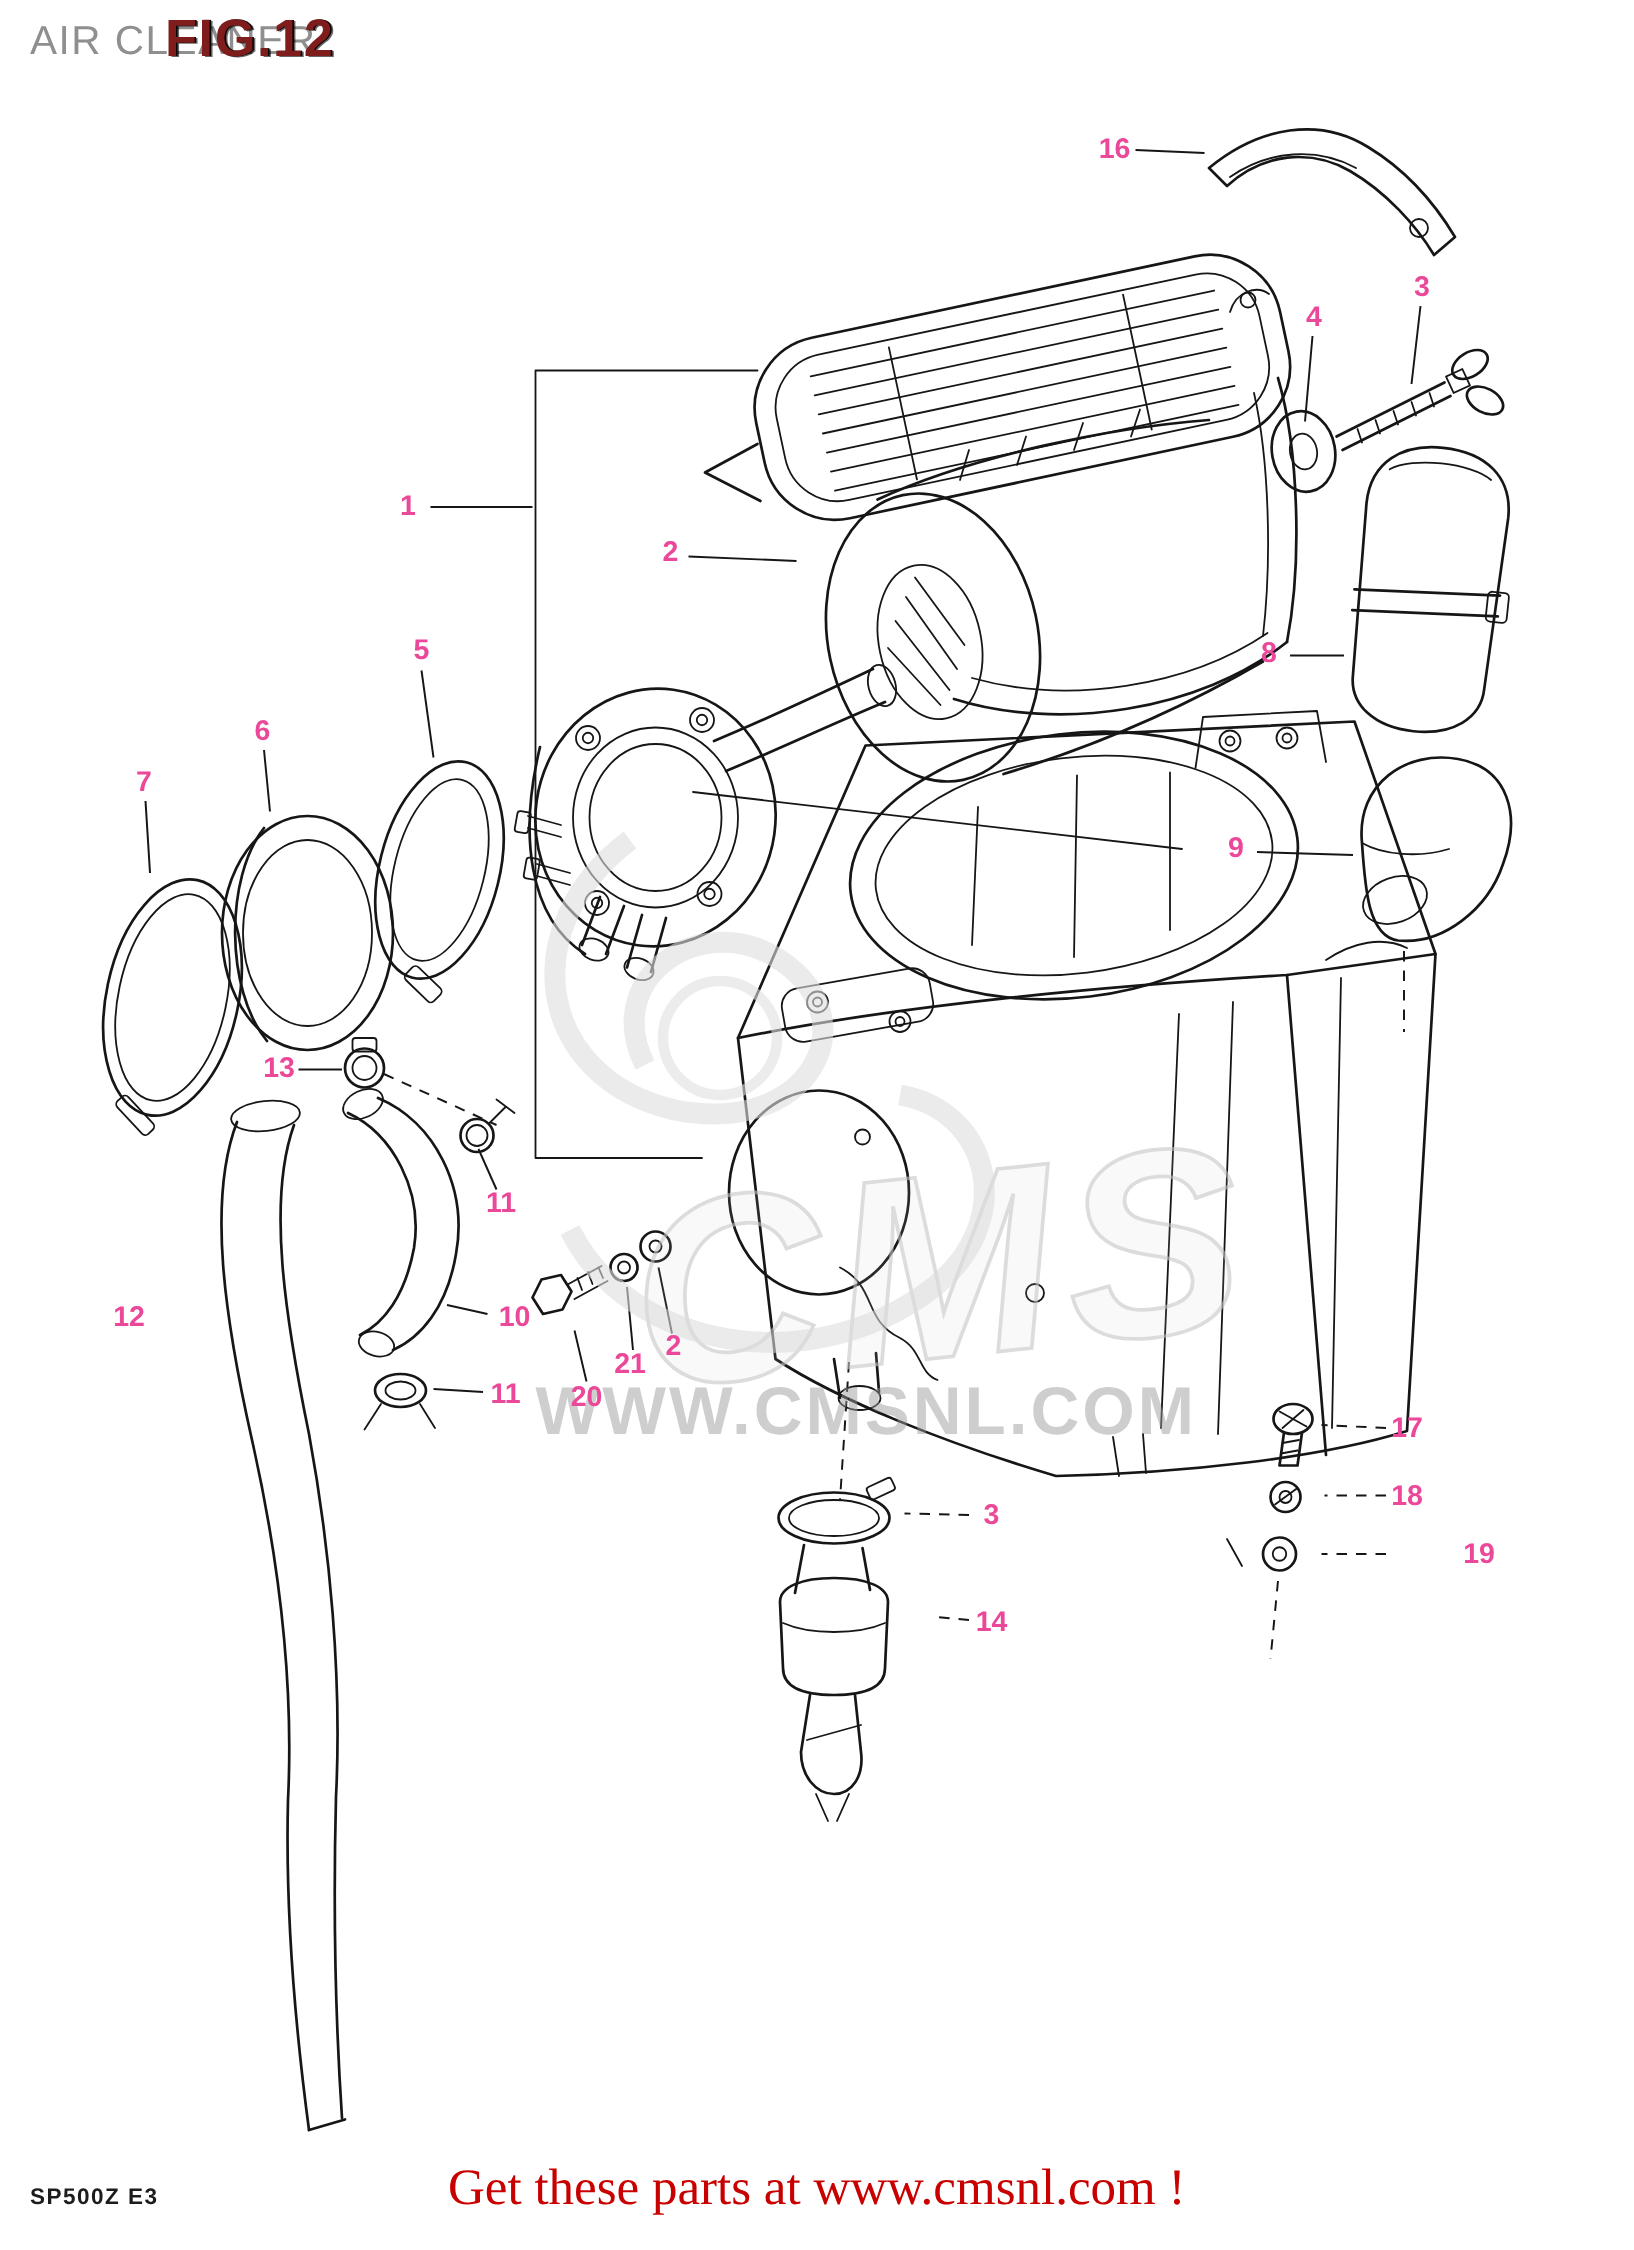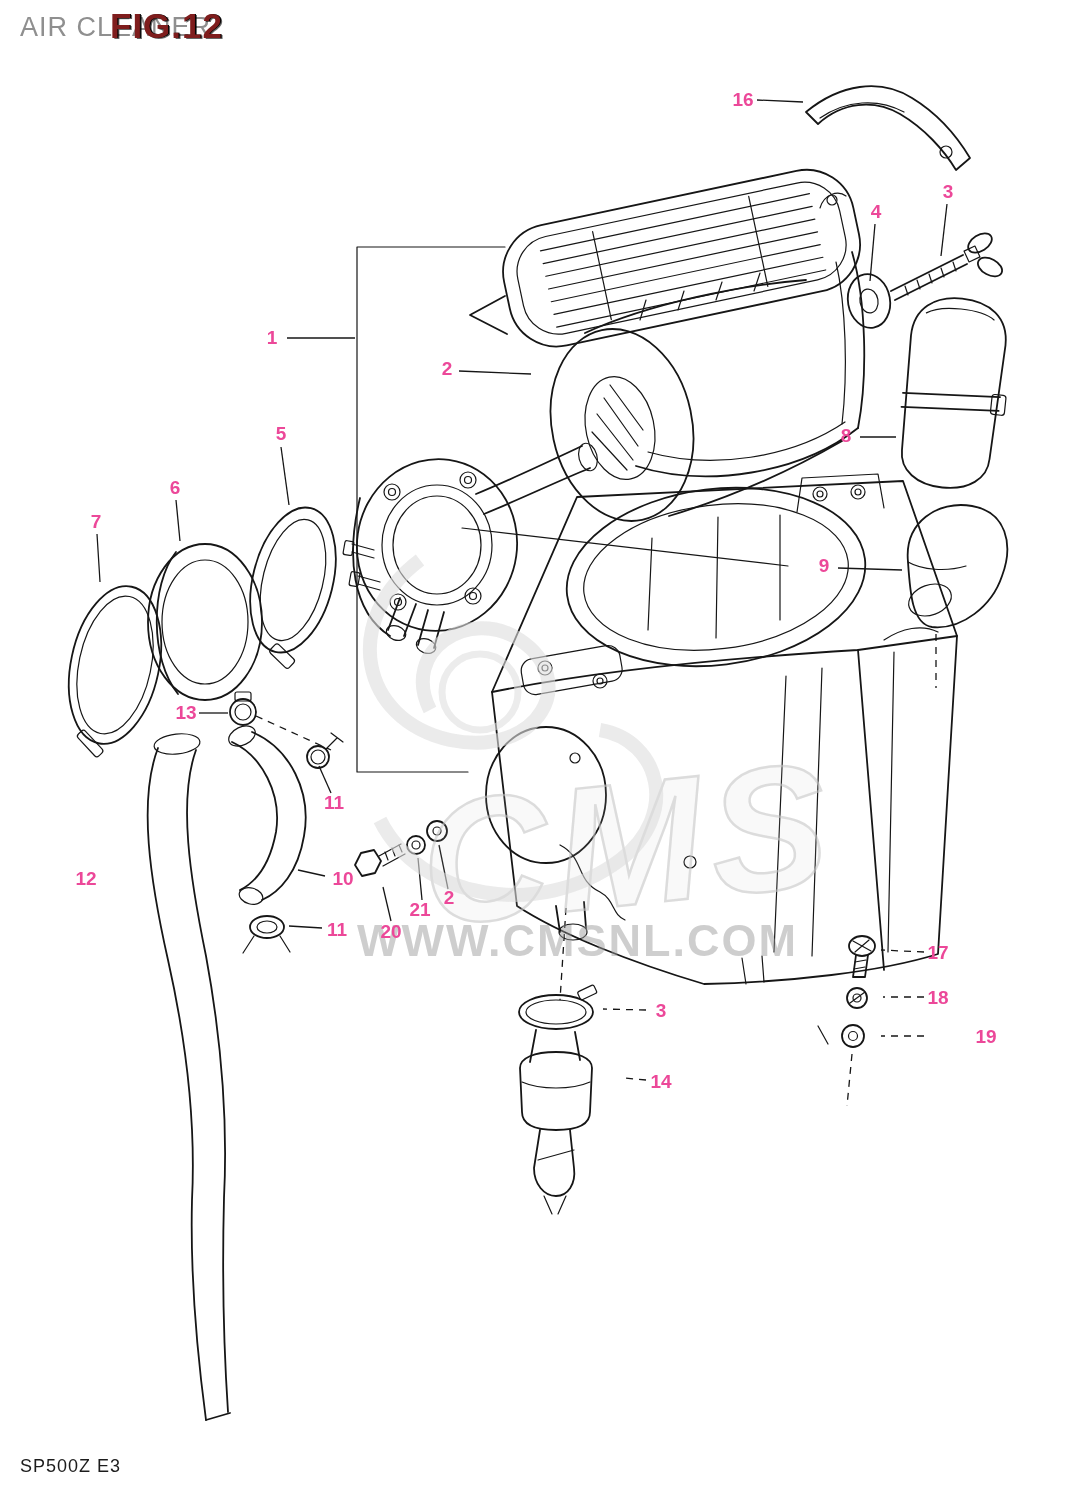--- a/index.html
+++ b/index.html
@@ -2,21 +2,21 @@
 <html><head>
 <meta charset="utf-8">
 <style>
   html,body{margin:0;padding:0;background:#ffffff;font-family:"Liberation Sans",sans-serif;}
   .stage{position:relative;width:1089px;height:1500px;background:#ffffff;overflow:hidden;}
   svg.drawing{position:absolute;left:0;top:0;}
 
   .title-gray{position:absolute;left:20px;top:12px;font-size:27px;color:#8f8f8f;letter-spacing:1px;white-space:nowrap;}
   .fig-label{position:absolute;left:110px;top:6px;font-size:35px;font-weight:900;color:#7f1d1d;
              letter-spacing:1px;text-shadow:1px 0 0 #000,2px 1px 0 rgba(0,0,0,.6);white-space:nowrap;}
-  .model-code{position:absolute;left:20px;top:1456px;font-size:18px;font-weight:400;color:#1c1c1c;letter-spacing:1px;}
+  .model-code{position:absolute;left:20px;top:1456px;font-size:15px;font-weight:700;color:#1c1c1c;letter-spacing:1px;}
   .footer-promo{position:absolute;left:50%;top:1440px;transform:translateX(-50%);
                 font-family:"Liberation Serif",serif;font-size:34px;color:#c90000;white-space:nowrap;cursor:pointer;}
 
   #labels{position:absolute;left:0;top:0;width:100%;height:100%;pointer-events:none;}
   .part-label{position:absolute;transform:translate(-50%,-50%);font-size:19px;font-weight:600;color:#ec4899;}
 
   
   .ln{fill:none;stroke:#161616;stroke-width:1.8;stroke-linecap:round;stroke-linejoin:round;}
   .tn{fill:none;stroke:#161616;stroke-width:1.2;stroke-linecap:round;stroke-linejoin:round;}
   .leader{fill:none;stroke:#161616;stroke-width:1.3;}
@@ -297,13 +297,14 @@
       <div class="part-label" style="left: 743px; top: 100px;">16</div>
       <div class="part-label" style="left: 938px; top: 953px; text-align: center;">17</div>
       <div class="part-label" style="left: 938px; top: 998px;">18</div>
       <div class="part-label" style="left: 938px; top: 1037px; margin-left: 48px;">19</div>
       <div class="part-label" style="left: 391px; top: 932px; text-align: center;">20</div>
       <div class="part-label" style="left: 420px; top: 910px;">21</div>
       <div class="part-label" style="left: 449px; top: 898px;">2</div>
     </div>
 
   <span class="model-code">SP500Z E3</span>
+  <span class="footer-promo">Get these parts at www.cmsnl.com !</span>
 </div>
 
 </body></html>

